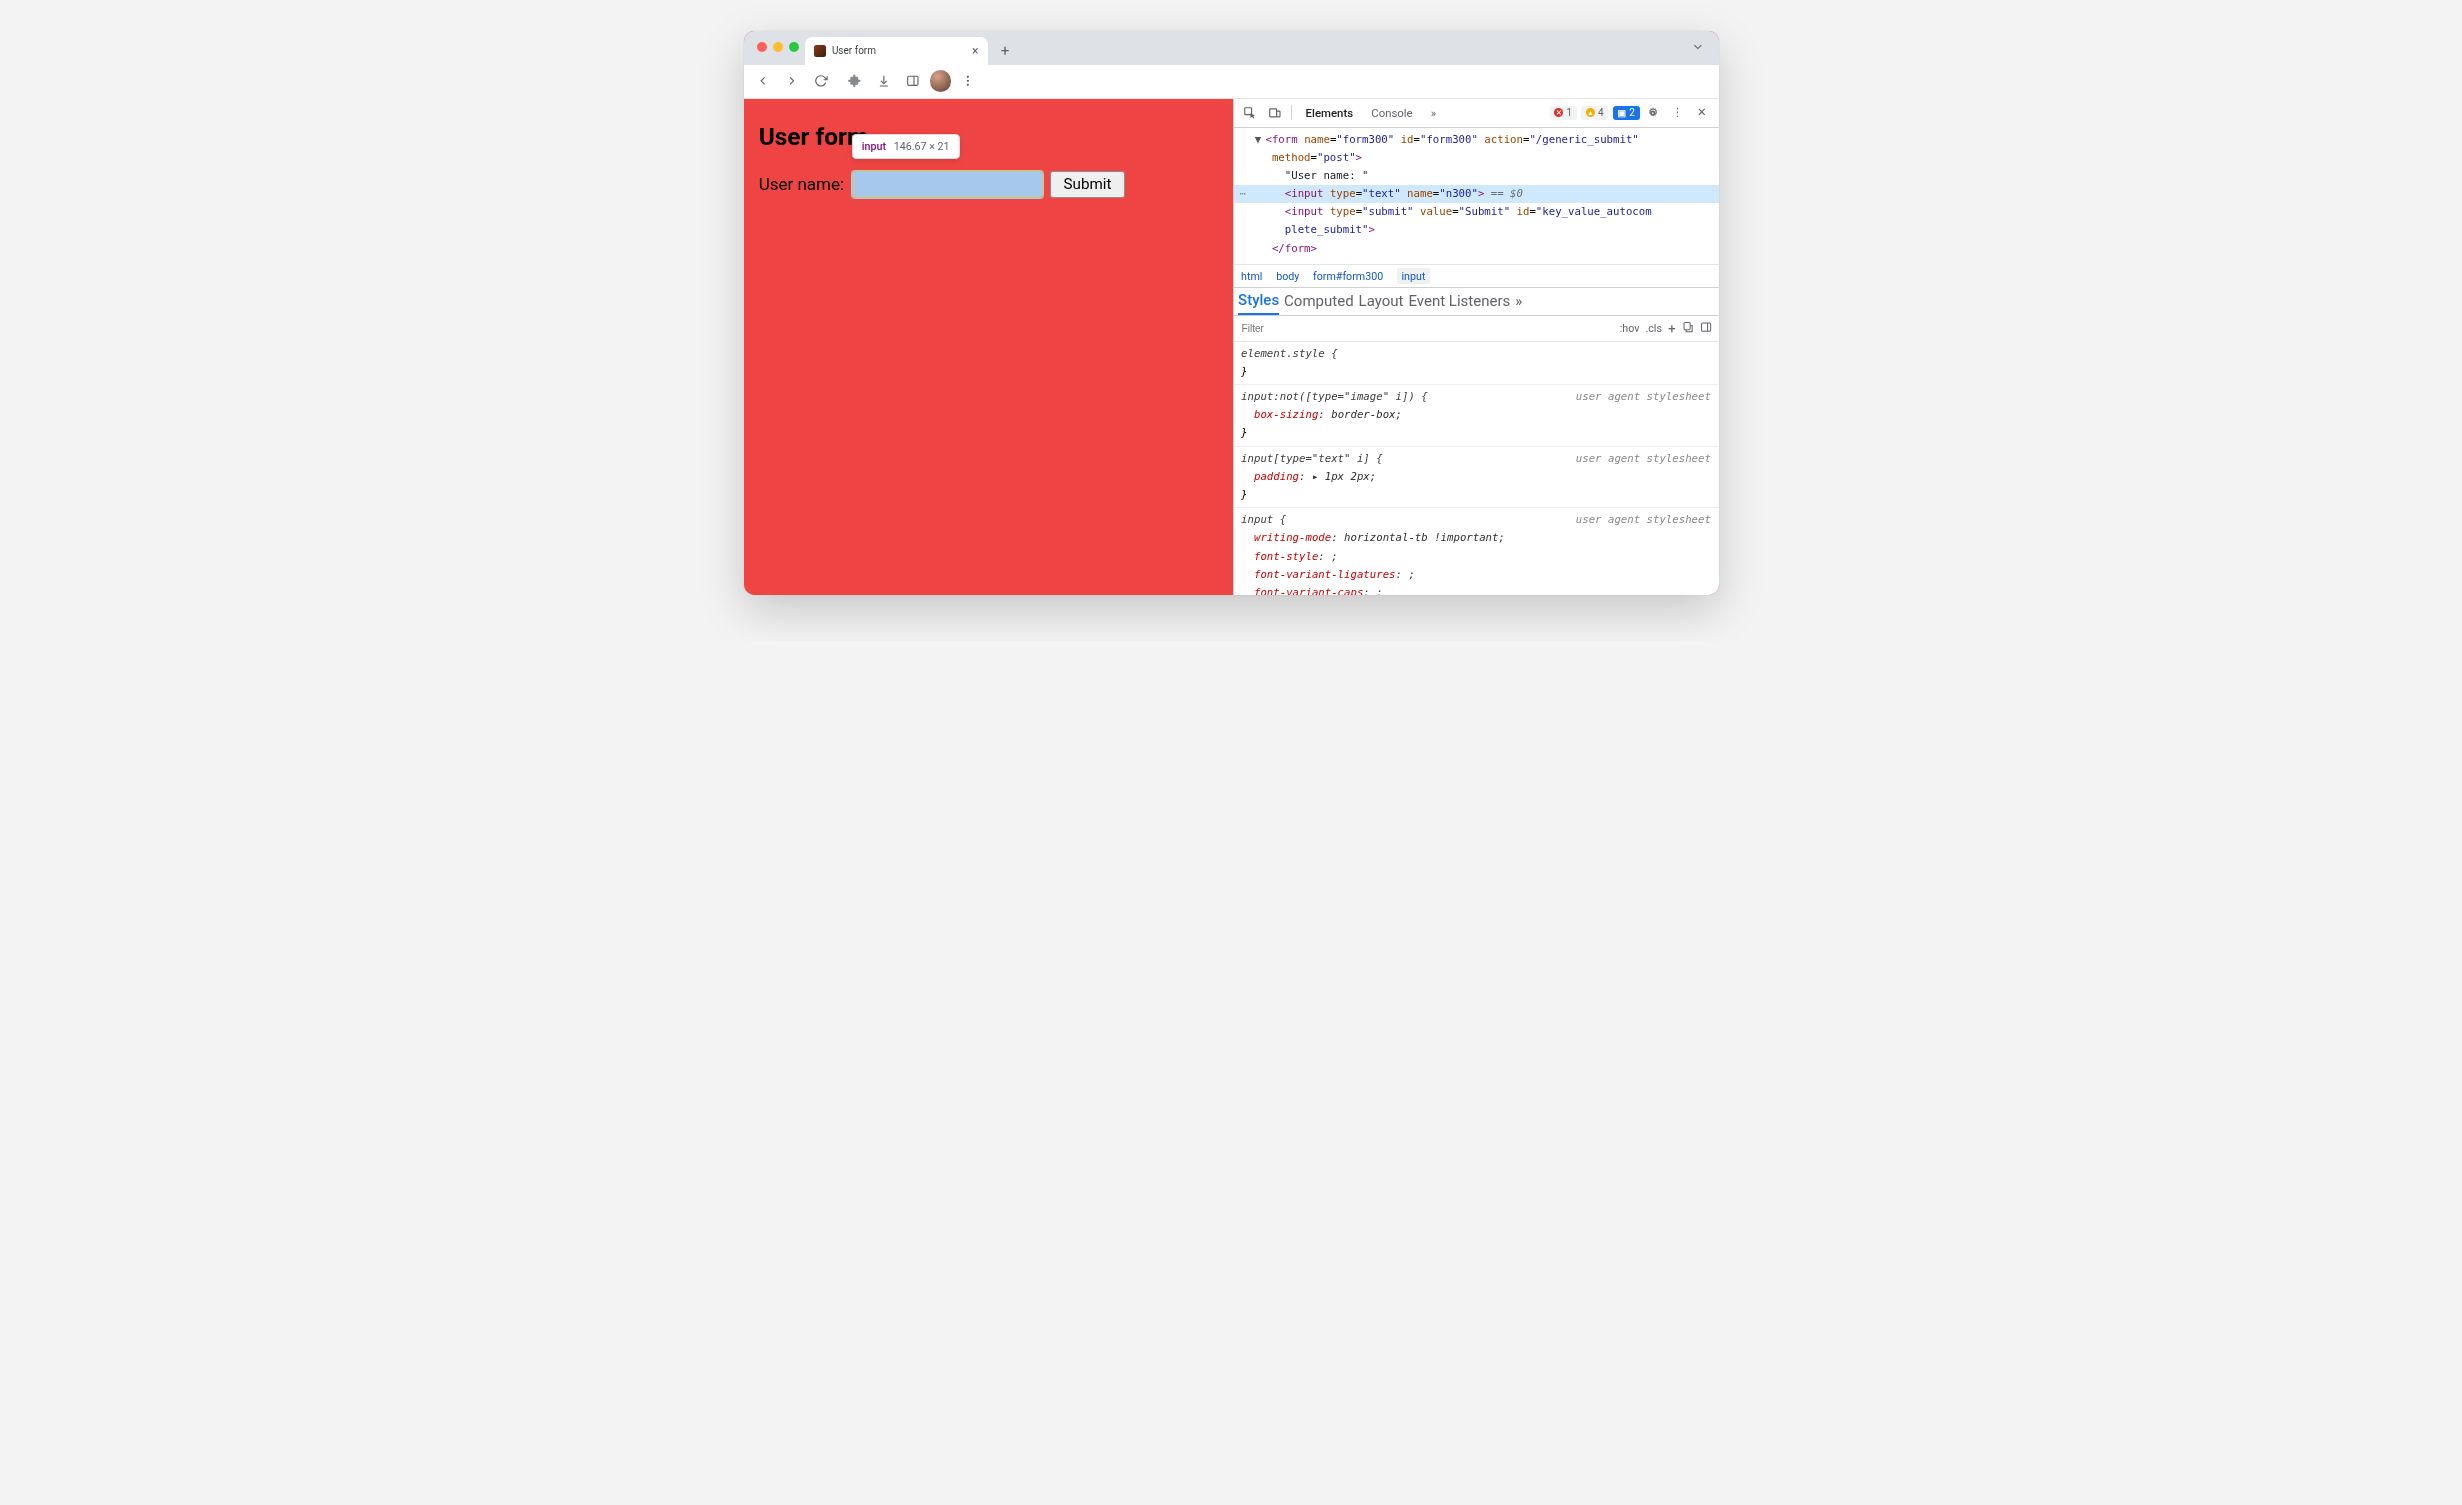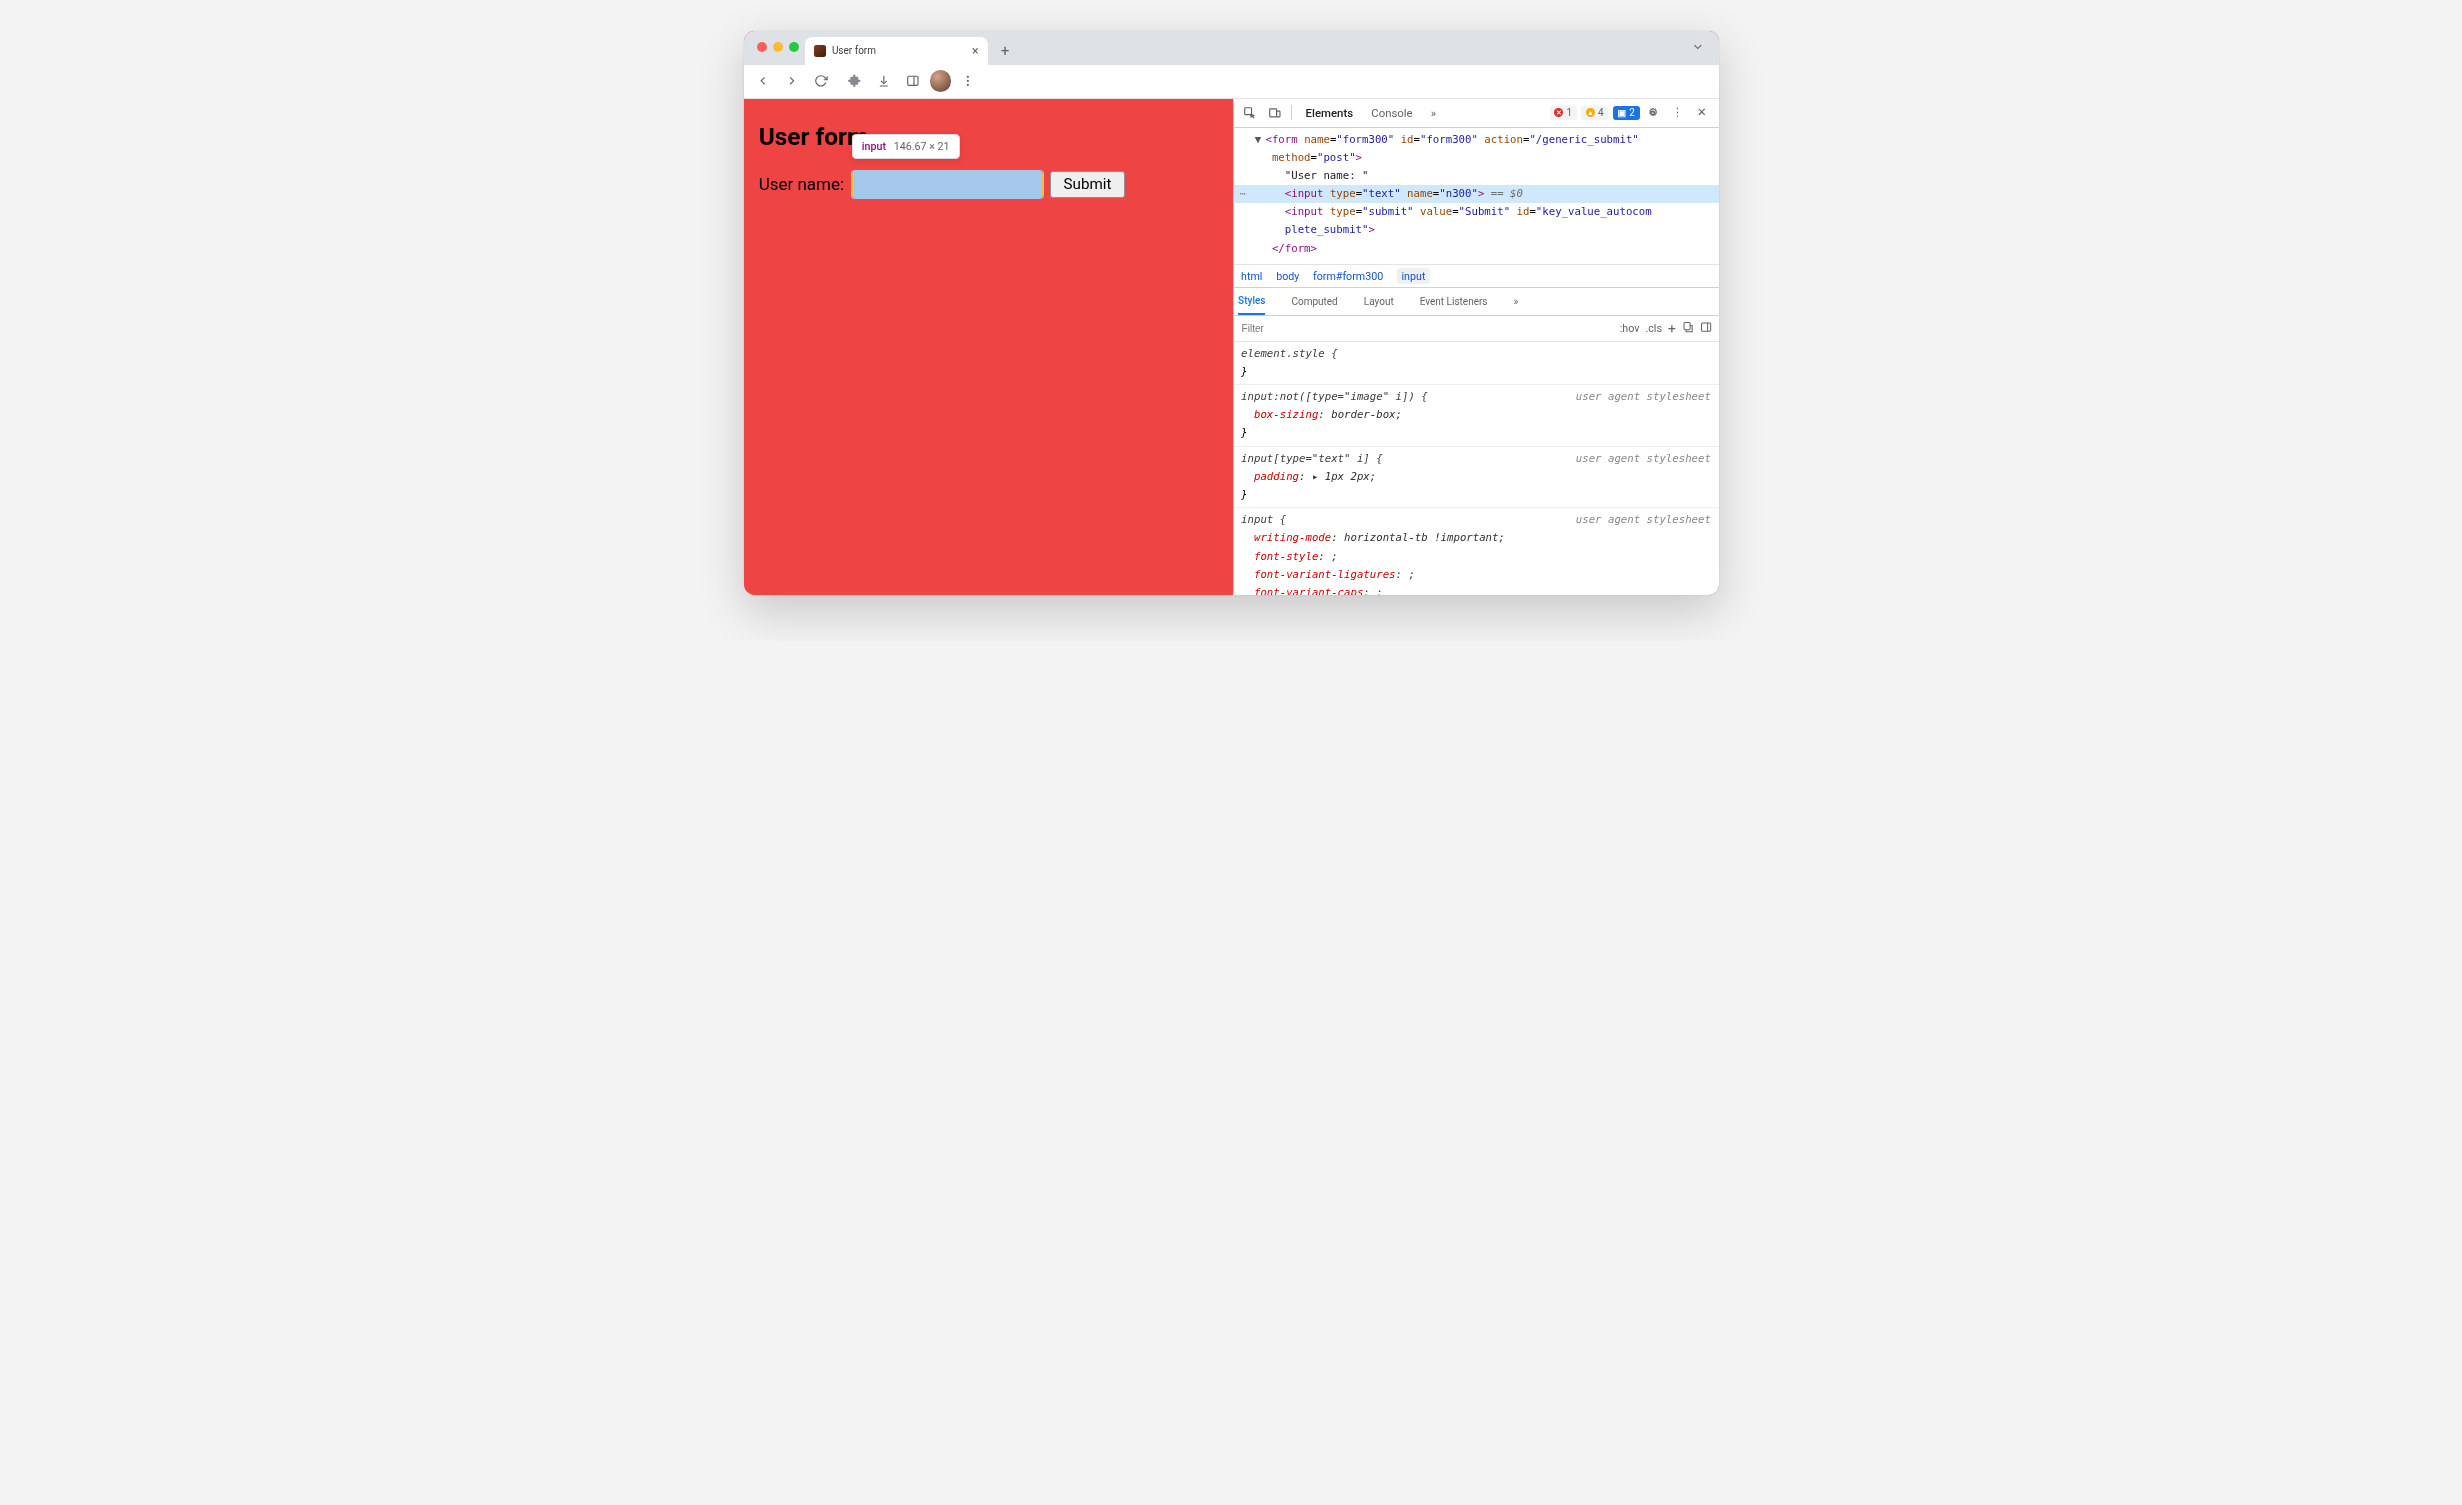--- a/index.html
+++ b/index.html
@@ -71,21 +71,21 @@
   .dt-dom{font-family:ui-monospace,Menlo,Consolas,monospace;font-size:10.7px;line-height:1.7;padding:3px 0 6.1px 0;overflow:hidden;}
   .dom-line{white-space:pre;padding:0 6.1px 0 32px;position:relative;}
   .dom-line.sel{background:#cfe8fc;}
   .dom-line.sel::before{content:"⋯";position:absolute;left:6.1px;color:#888;}
   .dom-line .caret{position:absolute;left:21.3px;color:#555;}
   .t-tag{color:#881280;} .t-attr{color:#994500;} .t-val{color:#1a1aa6;} .t-punct{color:#881280;}
   .t-text{color:#202124;} .t-eq{color:#6e6e6e;font-style:italic;}
   .breadcrumb{height:24.4px;border-top:0.8px solid #e4e4e4;border-bottom:0.8px solid #d0d0d0;display:flex;align-items:center;padding:0 7.6px;gap:13.7px;font-size:10.7px;color:#1155cc;}
   .breadcrumb span.active{background:#eef0f1;color:#1155cc;padding:1.5px 4.6px;border-radius:2.3px;}
   .breadcrumb span{cursor:default;}
-  .styles-tabs{height:27.4px;border-bottom:0.8px solid #d0d0d0;display:flex;align-items:center;padding:0 4.6px;gap:26px;font-size:10px;color:#5f6368;}
+  .styles-tabs{height:27.4px;border-bottom:0.8px solid #d0d0d0;display:flex;align-items:center;padding:0 4.6px;gap:5px;font-size:15px;color:#5f6368;}
   .styles-tabs .stab{height:100%;display:flex;align-items:center;}
   .styles-tabs .stab.active{color:#1a73e8;border-bottom:2.3px solid #1a73e8;font-weight:500;}
   .styles-toolbar{height:26px;border-bottom:0.8px solid #e4e4e4;display:flex;align-items:center;padding:0 6.1px;gap:6.1px;font-size:10.7px;color:#5f6368;}
   .styles-filter{flex:1;border:none;background:transparent;font-size:10px;color:#777;font-family:Liberation Sans, sans-serif;outline:none;}
   .styles-body{flex:1;overflow:hidden;font-family:ui-monospace,Menlo,Consolas,monospace;font-size:10.7px;line-height:1.7;}
   .rule{border-bottom:0.8px solid #eee;padding:3px 7.6px;font-style:italic;}
   .rule .sel{color:#3b3b3b;}
   .rule .src{float:right;color:#888;}
   .prop{color:#c80000;margin-top:24px;}
   .val{color:#303030;text-align:right;}

